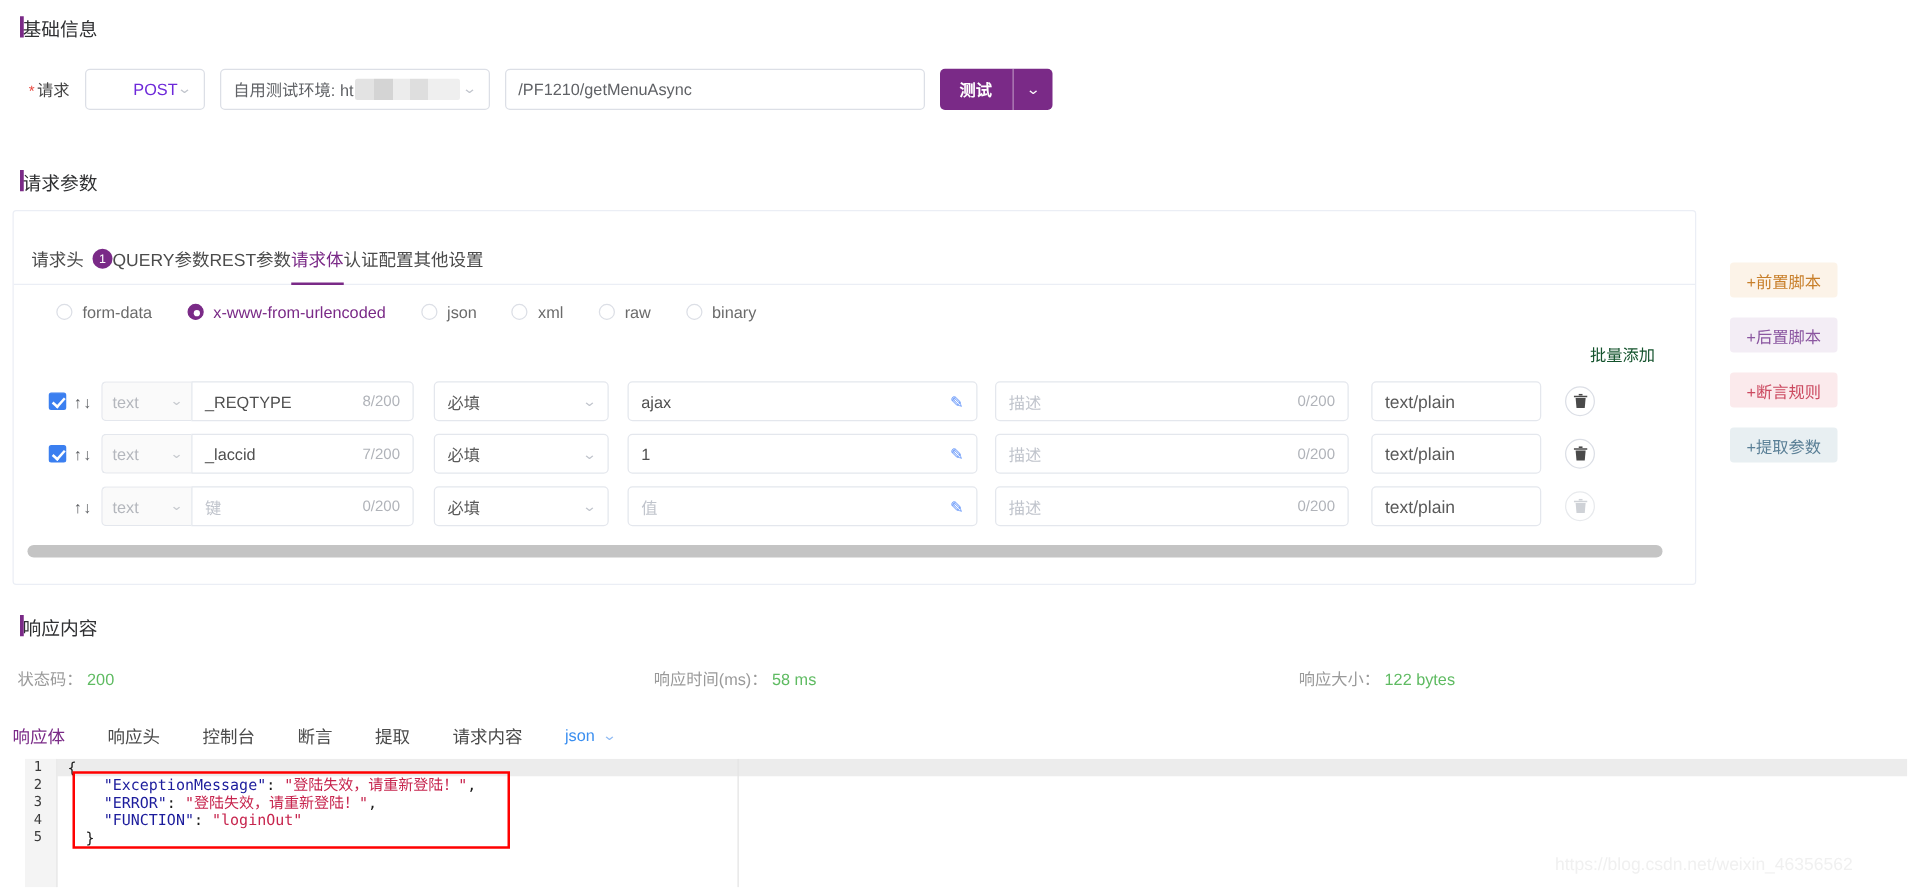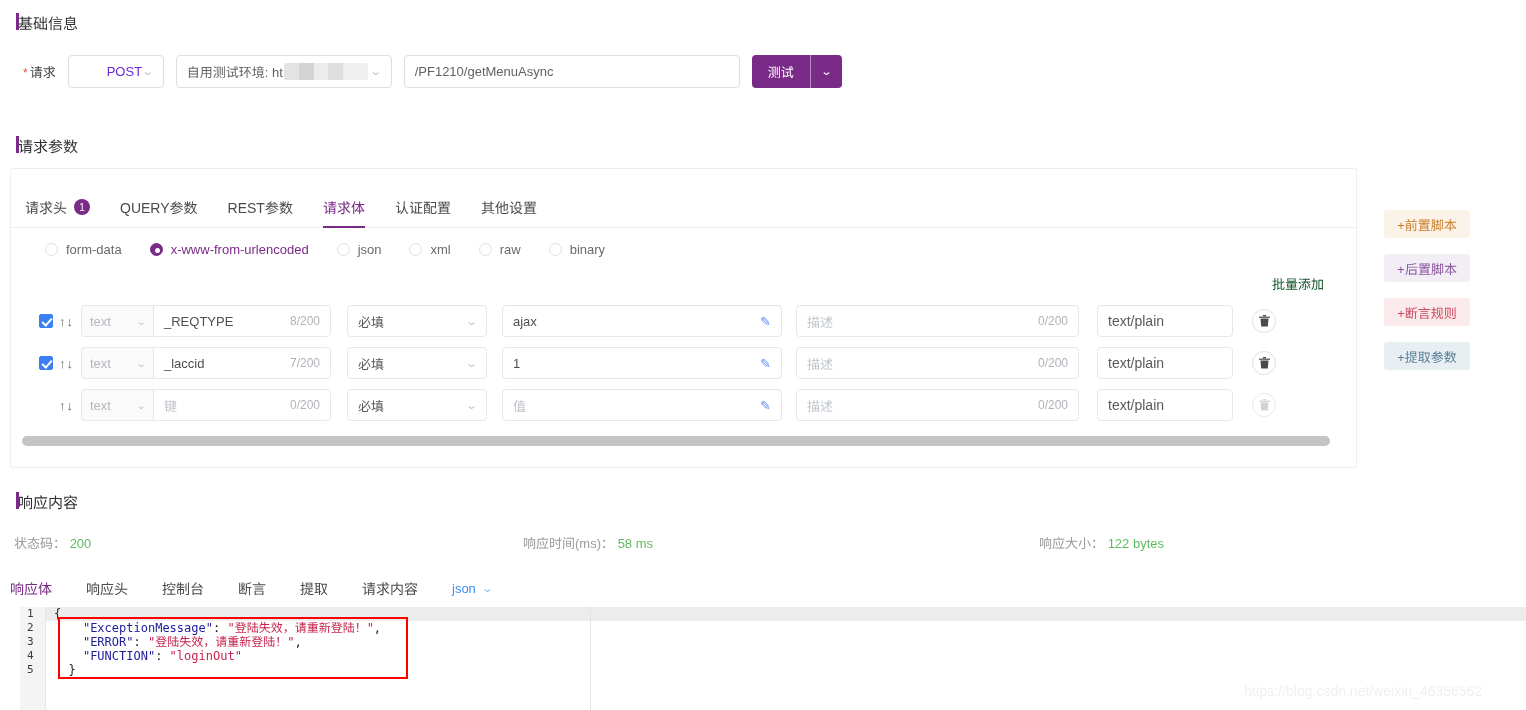--- a/index.html
+++ b/index.html
@@ -52,32 +52,32 @@
     display: inline-block; vertical-align: middle;
     margin-left: 1px; height: 17px; width: 84px;
     background: linear-gradient(90deg,#e3e3e3 0 18%,#d4d4d4 18% 36%,#ececec 36% 52%,#dedede 52% 70%,#efefef 70% 100%);
     filter: blur(0.6px); border-radius: 2px;
   }
   #url-input { width: 336px; color: #606266; }
   #test-button {
     height: 33px; background: #7a2a87; color: #fff; border-radius: 4px;
     display: flex; align-items: center; font-size: 13px; cursor: pointer;
   }
-  #test-button .label { padding: 0 16px; }
+  #test-button .label { padding: 0 16px; font-weight: bold; }
   #test-button .sep { width: 1px; height: 33px; background: rgba(255,255,255,.45); }
   #test-button .arrow { padding: 0 11px; font-size: 11px; transform: scaleX(1.3); }
 
   
   #params-title { position: absolute; left: 16px; top: 135px; }
   #params-card {
     position: absolute; left: 10px; top: 168px;
     width: 1347px; height: 300px;
     border: 1px solid #ebeef5; border-radius: 3px; background: #fff;
   }
-  .tabs { display: flex; align-items: flex-end; padding: 22px 0 0 14px; gap: 30px;
+  .tabs { display: flex; align-items: flex-end; padding: 22px 0 0 14px; 
           border-bottom: 1px solid #ebeef5; height: 59px; }
   .tab {
     font-size: 14px; color: #4b4b4b; padding-bottom: 10px;
     position: relative; cursor: pointer; display: flex; align-items: center; gap: 7px;
     white-space: nowrap;
   }
   .tab.active { color: #7a2a87; }
   .tab.active::after {
     content: ""; position: absolute; left: 0; right: 0; bottom: -1px;
     height: 2px; background: #7a2a87;

